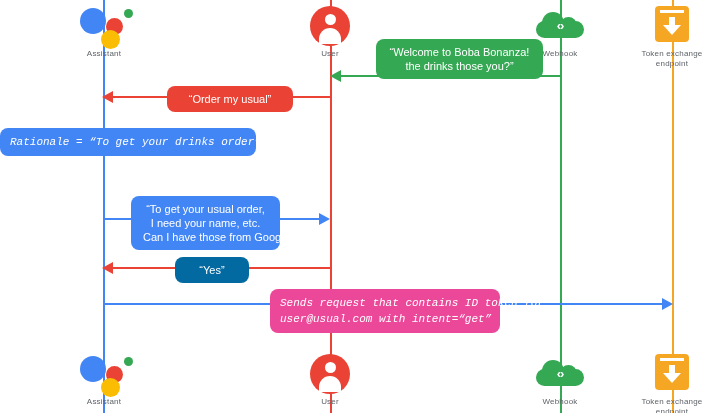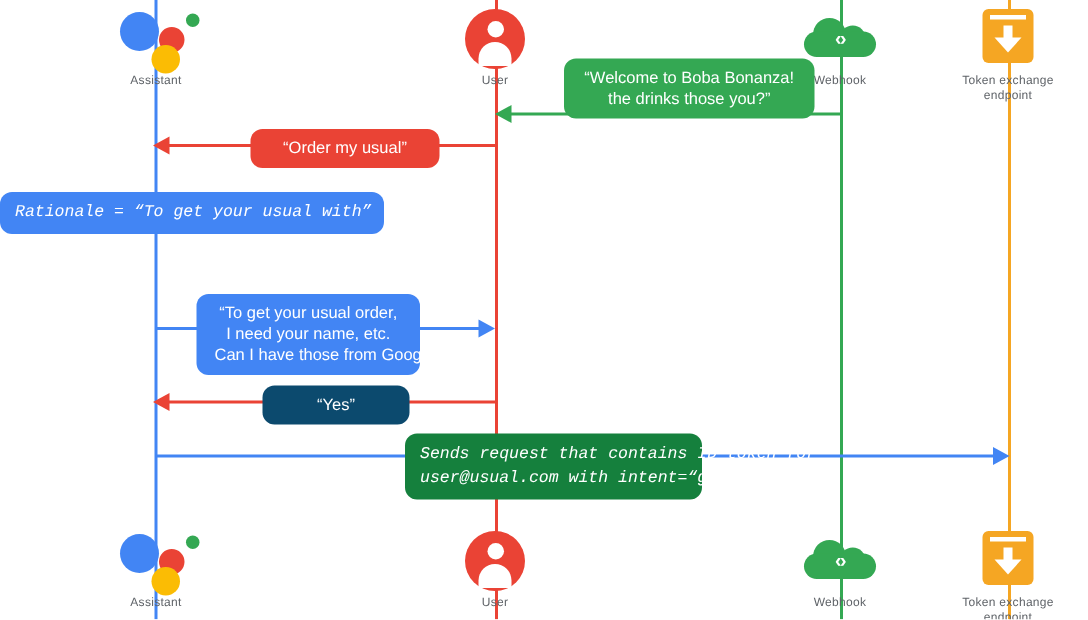--- a/index.html
+++ b/index.html
@@ -240,40 +240,40 @@
     <span class="bubble-line">the drinks those you?”</span>
   </div>
 
   <div class="arrow-line" style="left:112px; top:96px; width:219px; background:#ea4335;"></div>
   <div class="arrow-head left" style="left:102px; top:91px; border-right-color:#ea4335;"></div>
   <div class="bubble bubble-chat" style="left:167px; top:86px; width:126px; background:#ea4335;">
     <span class="bubble-line">“Order my usual”</span>
   </div>
 
   <div class="bubble bubble-note" style="left:0px; top:128px; width:256px; background:#4285f4;">
-    <span class="bubble-line">Rationale = “To get your usual with”</span>
+    <span class="bubble-line">Rationale = “To get your drinks order”</span>
   </div>
 
   <div class="arrow-line" style="left:104px; top:218px; width:216px; background:#4285f4;"></div>
   <div class="arrow-head right" style="left:319px; top:213px; border-left-color:#4285f4;"></div>
   <div class="bubble bubble-chat" style="left:131px; top:196px; width:149px; background:#4285f4;">
     <span class="bubble-line">“To get your usual order,</span>
     <span class="bubble-line">I need your name, etc.</span>
     <span class="bubble-line">Can I have those from Google?”</span>
   </div>
 
   <div class="arrow-line" style="left:112px; top:267px; width:219px; background:#ea4335;"></div>
   <div class="arrow-head left" style="left:102px; top:262px; border-right-color:#ea4335;"></div>
-  <div class="bubble bubble-chat" style="left:175px; top:257px; width:98px; background:#0c4a6e;">
+  <div class="bubble bubble-chat" style="left:175px; top:257px; width:74px; background:#0369a1;">
     <span class="bubble-line">“Yes”</span>
   </div>
 
   <div class="arrow-line" style="left:104px; top:303px; width:560px; background:#4285f4;"></div>
   <div class="arrow-head right" style="left:662px; top:298px; border-left-color:#4285f4;"></div>
-  <div class="bubble bubble-note" style="left:270px; top:289px; width:198px; background:#15803d;">
+  <div class="bubble bubble-note" style="left:270px; top:289px; width:230px; background:#ec4899;">
     <span class="bubble-line">Sends request that contains ID token for</span>
     <span class="bubble-line">user@usual.com with intent=“get”</span>
   </div>
 
   <div class="actor" style="left:44px; top:350px;">
     <div class="icon-box">
       <span class="assistant-dot ad-blue"></span>
       <span class="assistant-dot ad-red"></span>
       <span class="assistant-dot ad-yellow"></span>
       <span class="assistant-dot ad-green"></span>

